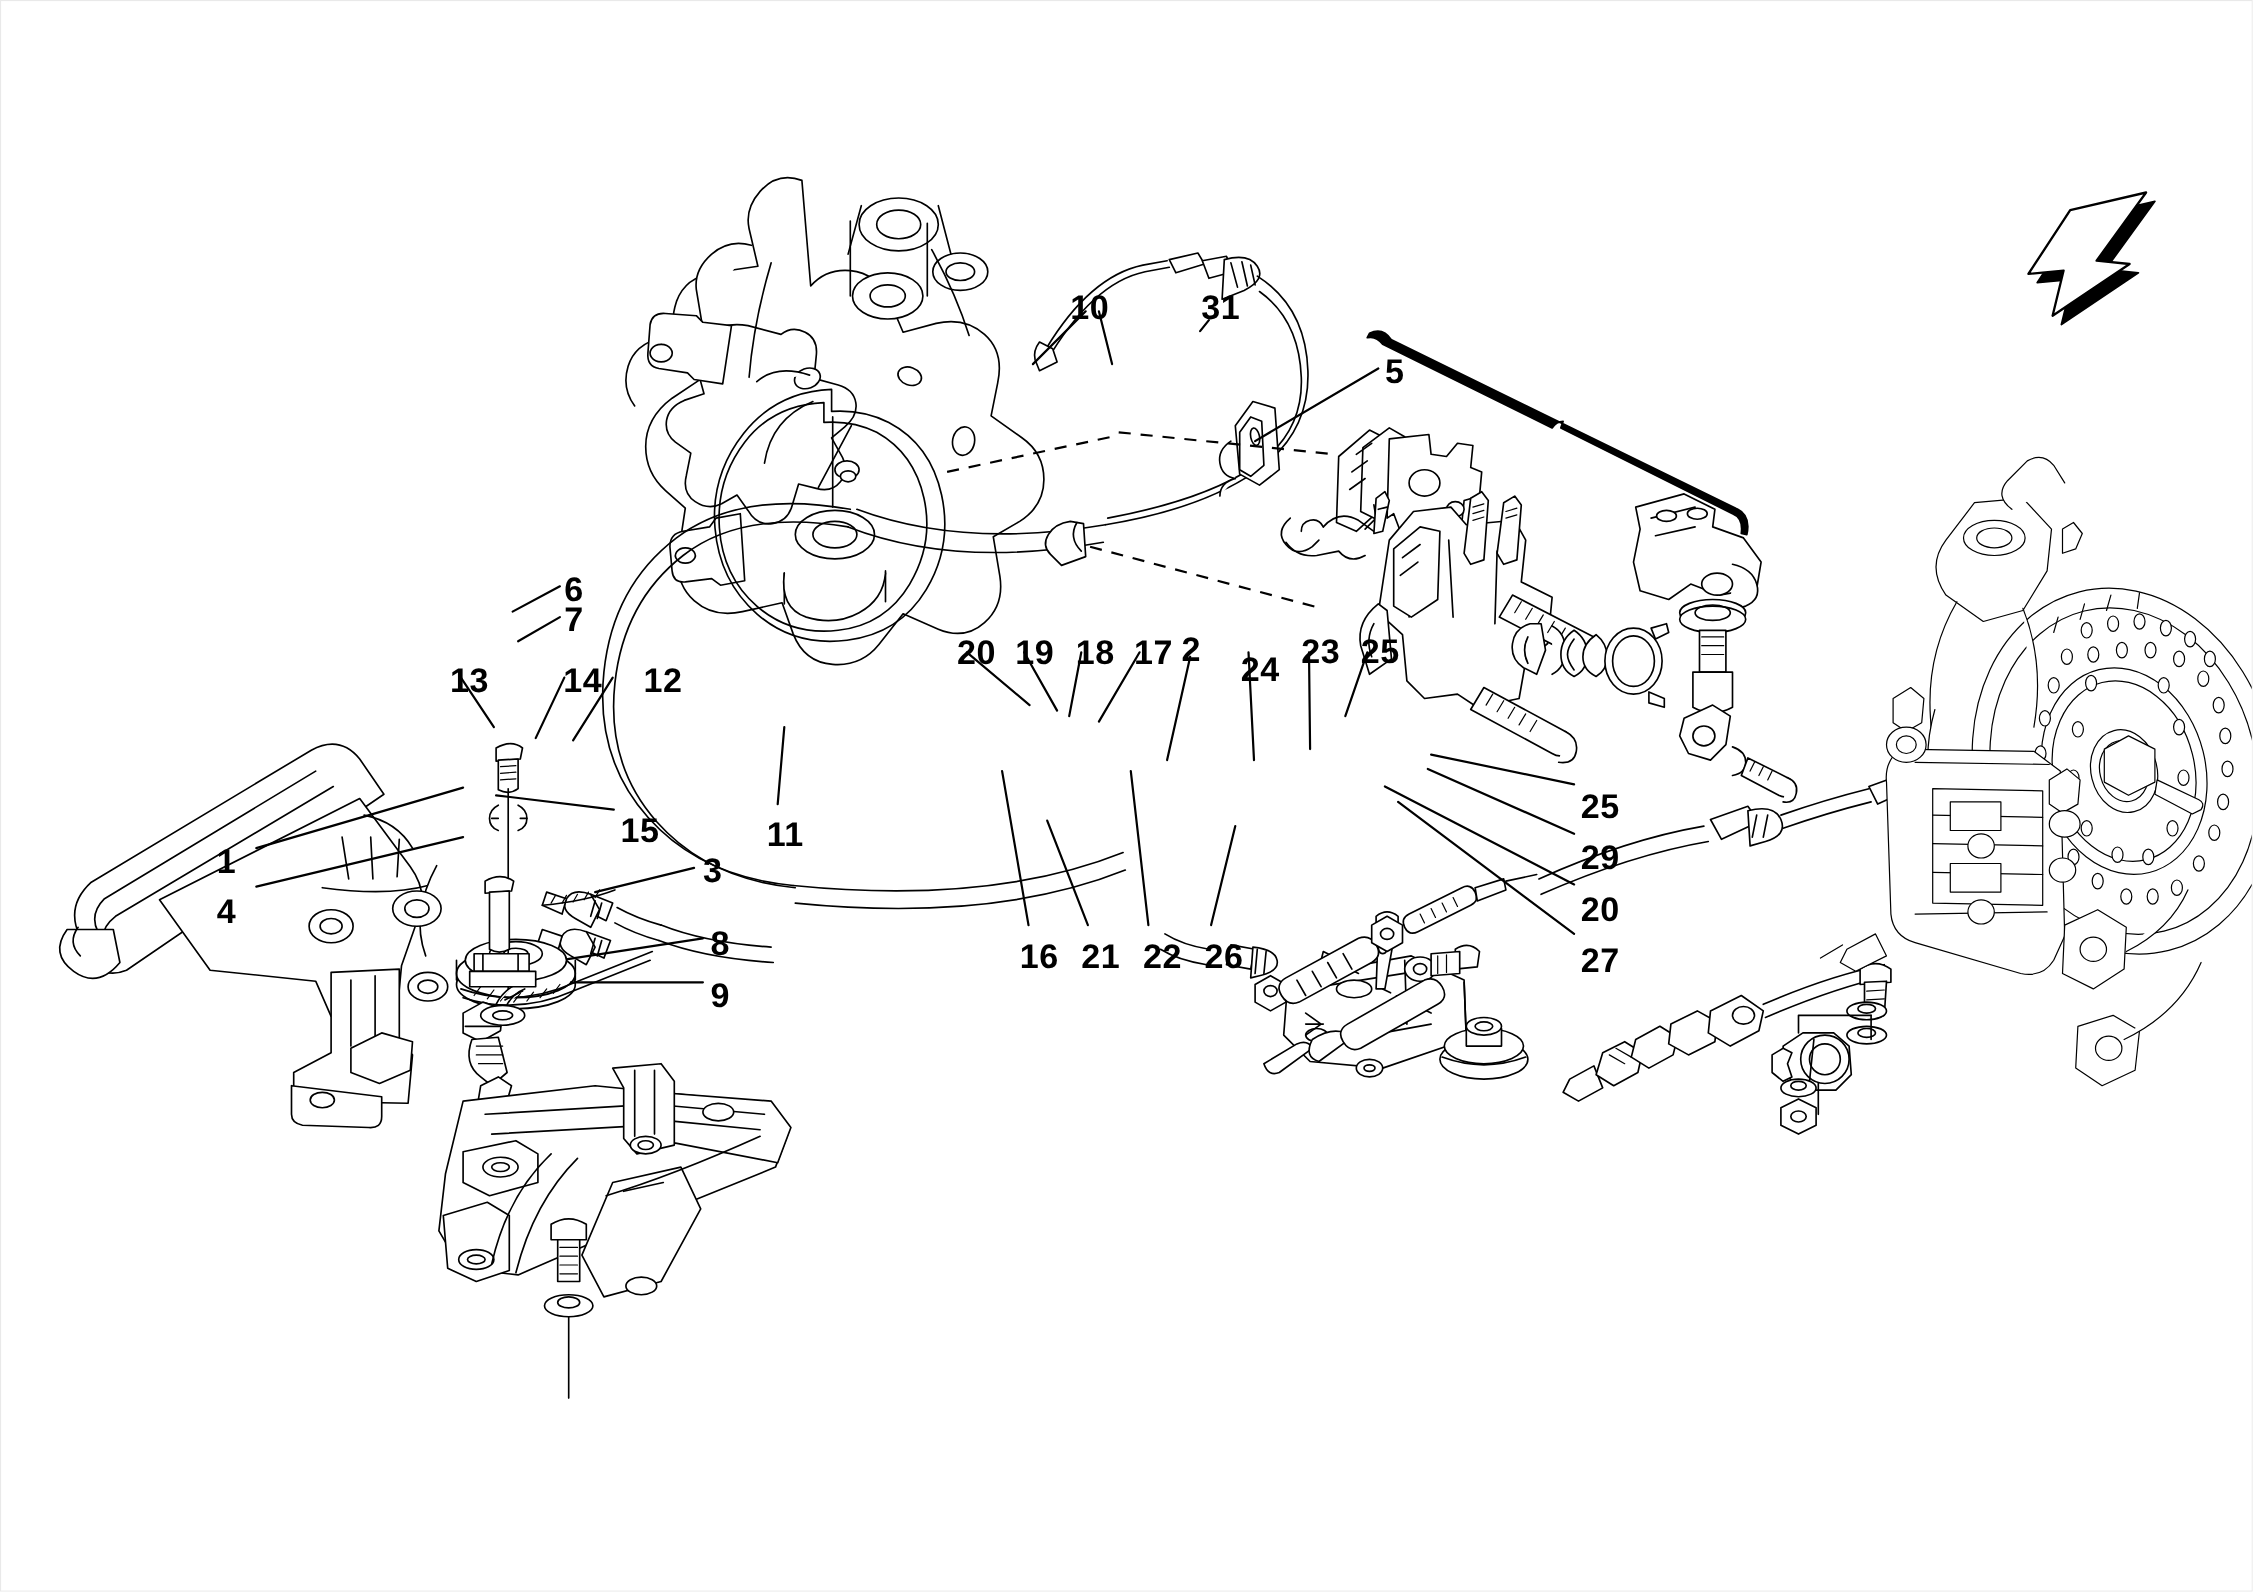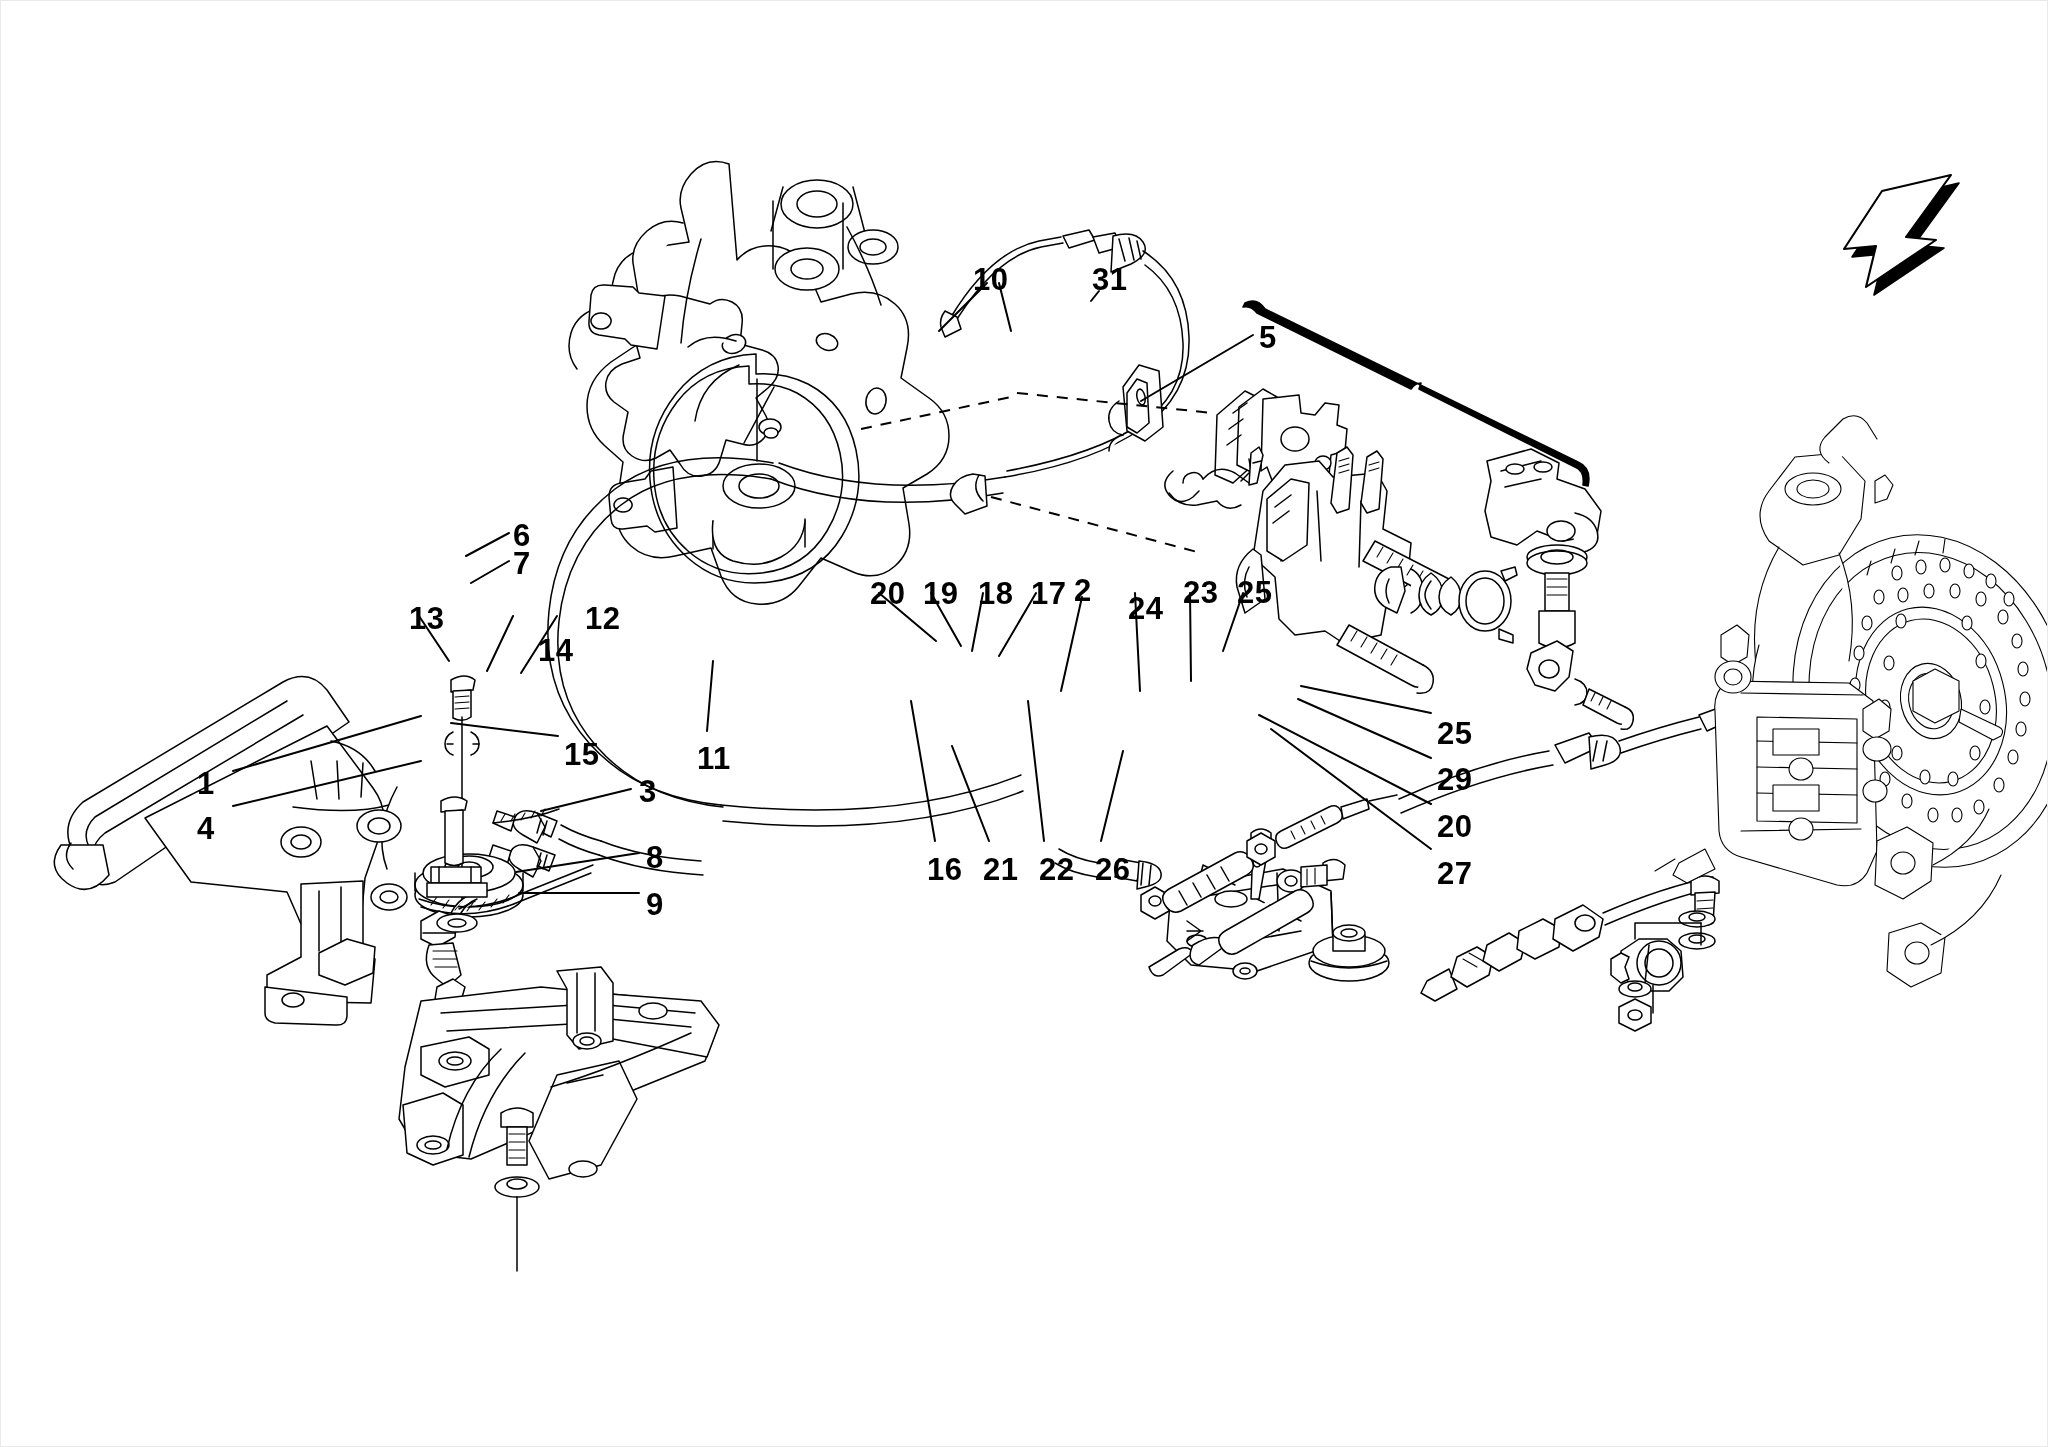--- a/index.html
+++ b/index.html
@@ -547,21 +547,21 @@
   <div class="lbl" style="left:196px;top:812px;">4</div>
   <div class="lbl" style="left:1258px;top:321px;">5</div>
   <div class="lbl" style="left:512px;top:519px;">6</div>
   <div class="lbl" style="left:512px;top:547px;">7</div>
   <div class="lbl" style="left:645px;top:841px;">8</div>
   <div class="lbl" style="left:645px;top:888px;">9</div>
   <div class="lbl" style="left:972px;top:263px;">10</div>
   <div class="lbl" style="left:696px;top:742px;">11</div>
   <div class="lbl" style="left:584px;top:602px;">12</div>
   <div class="lbl" style="left:408px;top:602px;">13</div>
-  <div class="lbl" style="left:537px;top:602px;margin-top:32px;">14</div>
+  <div class="lbl" style="left:511px;top:602px;">14</div>
   <div class="lbl" style="left:563px;top:738px;">15</div>
   <div class="lbl" style="left:926px;top:853px;">16</div>
   <div class="lbl" style="left:1030px;top:577px;">17</div>
   <div class="lbl" style="left:977px;top:577px;">18</div>
   <div class="lbl" style="left:922px;top:577px;">19</div>
   <div class="lbl" style="left:869px;top:577px;">20</div>
   <div class="lbl" style="left:982px;top:853px;">21</div>
   <div class="lbl" style="left:1038px;top:853px;">22</div>
   <div class="lbl" style="left:1182px;top:576px;">23</div>
   <div class="lbl" style="left:1127px;top:592px;">24</div>

